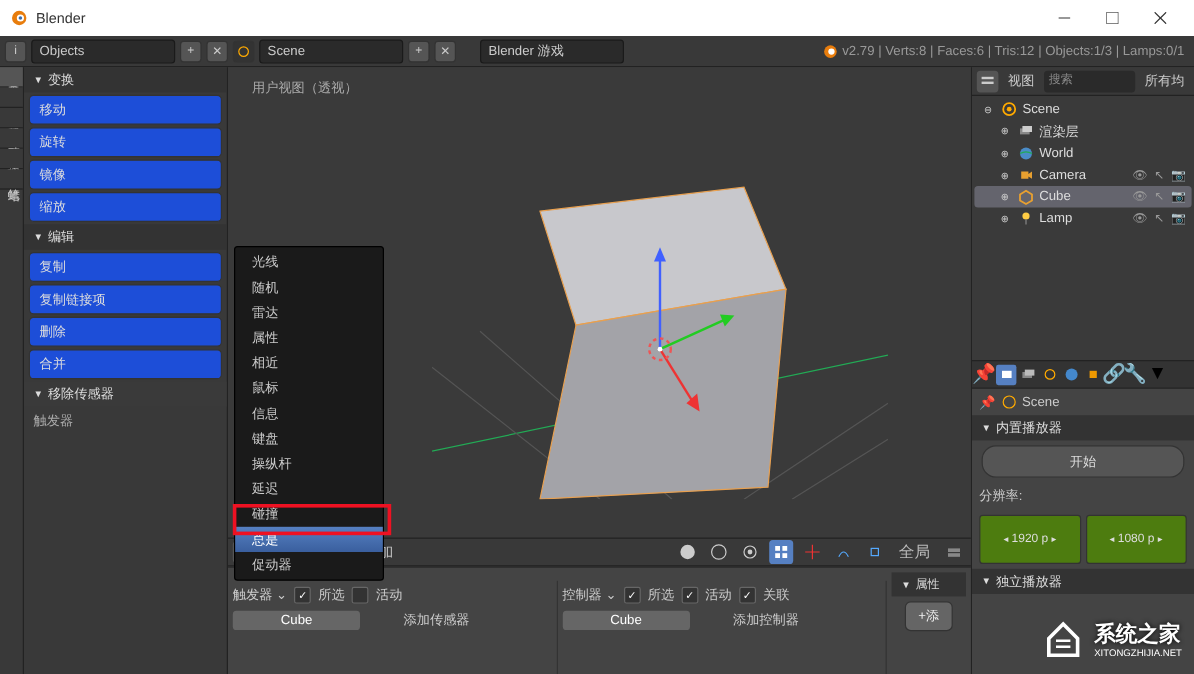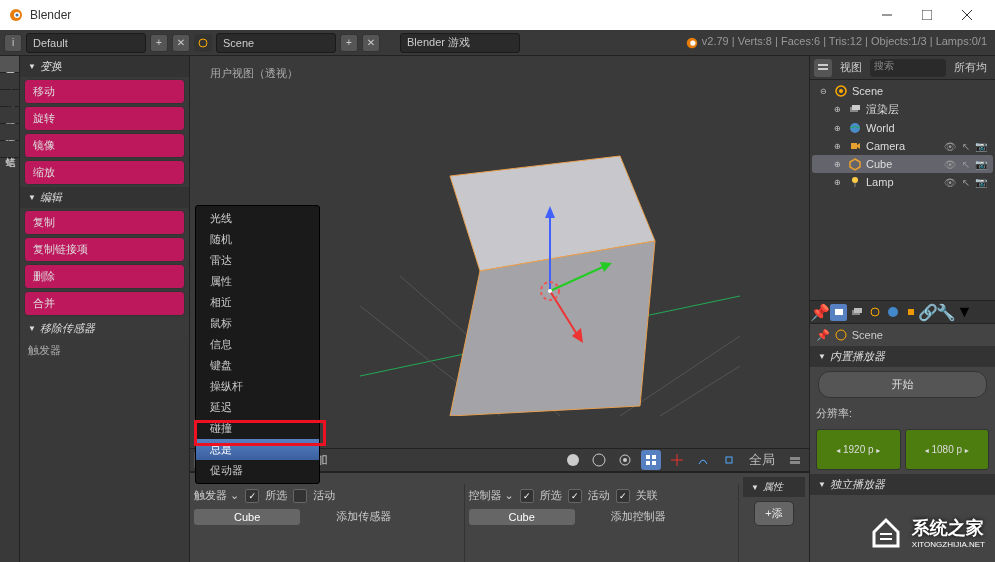--- a/index.html
+++ b/index.html
@@ -21,23 +21,23 @@
 
 .main { display: flex; height: calc(100% - 56px); }
 
 
 .vtabs { width: 20px; background: #393939; display: flex; flex-direction: column; border-right: 1px solid #222; }
 .vtab { writing-mode: vertical-rl; text-orientation: mixed; font-size: 10px; color: #ccc; padding: 8px 2px; background: #393939; border-bottom: 1px solid #222; cursor: pointer; text-align: center; }
 .vtab.active { background: #555; }
 
 
 .left-panel { width: 170px; background: #393939; border-right: 1px solid #222; overflow-y: auto; }
-.panel-header { background: #333; padding: 3px 8px; color: #ddd; font-size: 11px; display: flex; align-items: center; cursor: pointer; font-style: italic; }
+.panel-header { background: #333; padding: 3px 8px; color: #ddd; font-size: 11px; display: flex; align-items: center; cursor: pointer; }
 .panel-header::before { content: '▼'; font-size: 8px; margin-right: 4px; }
-.panel-btn { display: block; width: calc(100% - 8px); margin: 2px 4px; padding: 4px 8px; background: #be185d; border: 1px solid #333; border-radius: 4px; color: #ddd; font-size: 11px; text-align: left; cursor: pointer; }
+.panel-btn { display: block; width: calc(100% - 8px); margin: 2px 4px; padding: 4px 8px; background: #1d4ed8; border: 1px solid #333; border-radius: 4px; color: #ddd; font-size: 11px; text-align: left; cursor: pointer; }
 
 
 .viewport { flex: 1; position: relative; background: #3a3a3a; }
 .viewport-label { position: absolute; top: 10px; left: 20px; color: #aaa; font-size: 11px; }
 .cube-render { position: absolute; top: 40px; left: 170px; width: 380px; height: 320px; }
 
 
 .viewport-header { position: absolute; bottom: 90px; left: 0; right: 0; height: 24px; background: #393939; display: flex; align-items: center; padding: 0 4px; gap: 6px; border-top: 1px solid #222; border-bottom: 1px solid #222; }
 .vh-icon { width: 18px; height: 18px; background: #555; border-radius: 3px; display: flex; align-items: center; justify-content: center; }
 .vh-item { color: #bbb; font-size: 13px; cursor: pointer; padding: 0 4px; }
@@ -111,21 +111,21 @@
   <div class="win-btn">
       <svg viewBox="0 0 10 10">
         <line x1="0" y1="0" x2="10" y2="10" stroke="#333"></line>
         <line x1="10" y1="0" x2="0" y2="10" stroke="#333"></line>
       </svg>
     </div>
 </div>
 
 <div class="header">
   <div class="hdr-btn">i</div>
-  <div class="header-field" style="width:120px">Default</div>
+  <div class="header-field" style="width:120px">Objects</div>
   <div class="hdr-btn">+</div>
   <div class="hdr-btn">✕</div>
   <div class="hdr-btn" style="background:#333">
       <svg width="12" height="12" viewBox="0 0 12 12">
         <circle cx="6" cy="6" r="4" fill="none" stroke="#fa0"></circle>
       </svg>
     </div>
   <div class="header-field" style="width:120px">Scene</div>
   <div class="hdr-btn">+</div>
   <div class="hdr-btn">✕</div>

